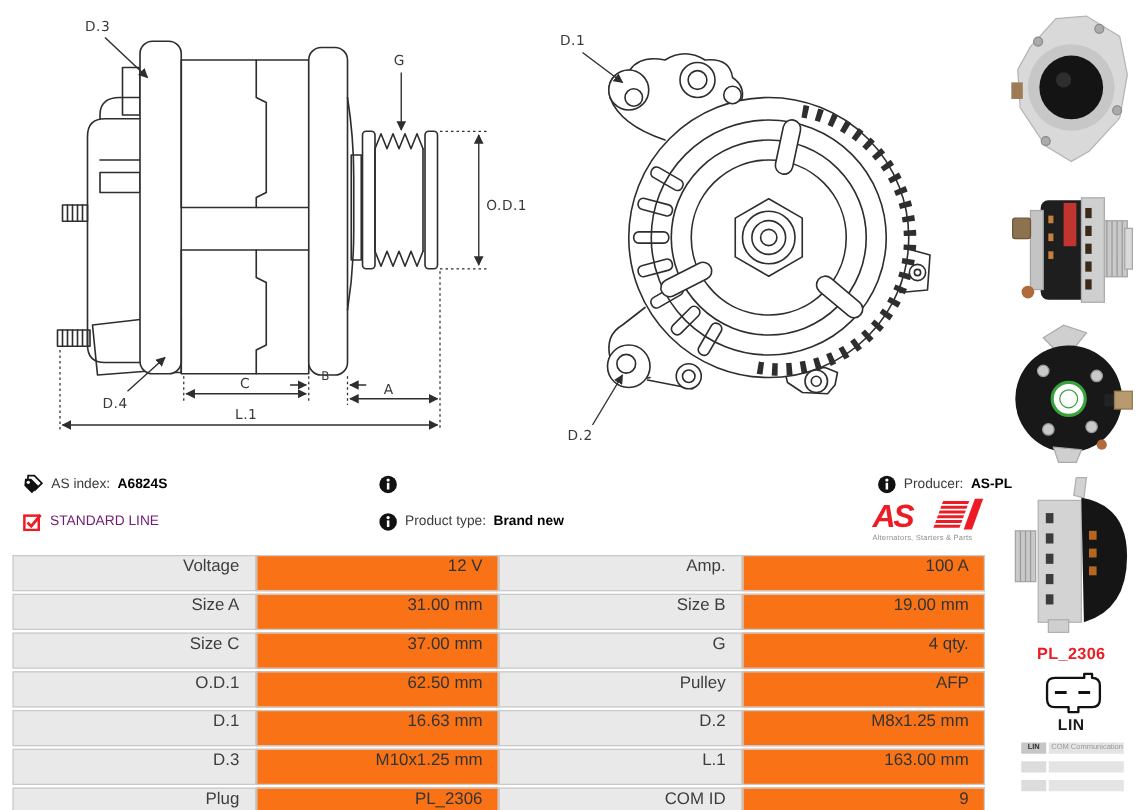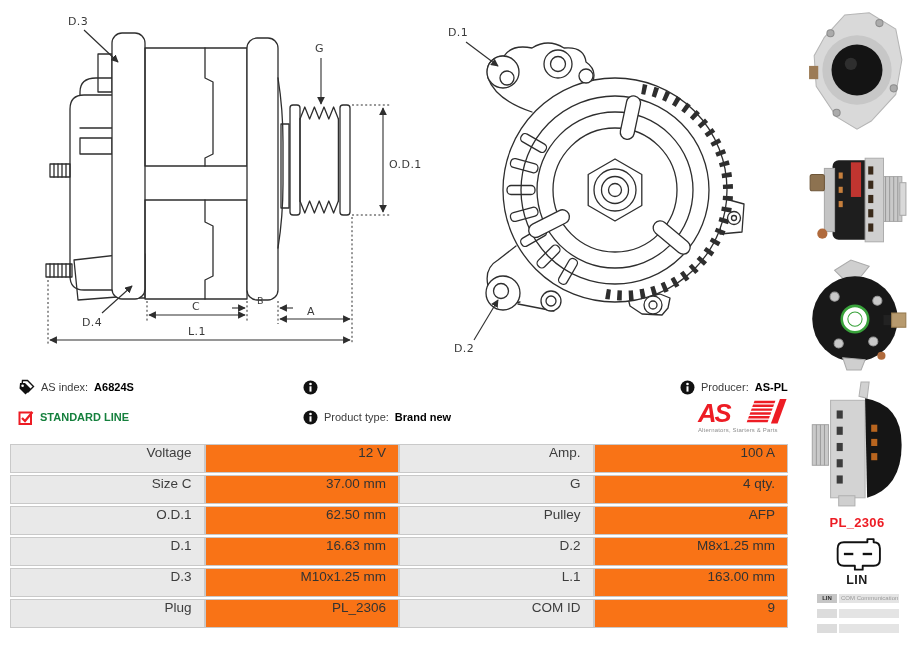--- a/index.html
+++ b/index.html
@@ -10,21 +10,21 @@
   
   .ln{stroke:#2e2e2e;stroke-width:1.3;fill:none;stroke-linejoin:round;stroke-linecap:round}
   .lnw{stroke:#2e2e2e;stroke-width:1.3;fill:#fff;stroke-linejoin:round}
   .dim{stroke:#2e2e2e;stroke-width:1.1;fill:none}
   .ext{stroke:#2e2e2e;stroke-width:1;stroke-dasharray:2 2.4;fill:none}
   .drawing text{font-family:"DejaVu Sans",sans-serif;font-size:11px;fill:#3a3a3a;letter-spacing:.4px}
   .drawing text.small{font-size:9.5px}
   
   .info-item{position:absolute;display:flex;align-items:center;gap:6px;font-size:11px;height:20px;white-space:nowrap}
   .info-item b{color:#000}
-  .red-text{color:#15803d;font-weight:bold}
+  .red-text{color:#701a75;font-weight:normal}
   .icon{flex:0 0 auto}
   
   .spec-table{position:absolute;left:10px;top:442px;width:778px;border-collapse:separate;border-spacing:0 2px;font-size:13.5px;table-layout:fixed}
   .spec-table td{border:1px solid #c9c9c9;height:26px;padding:0 12px 12px 6px;text-align:right;white-space:nowrap;overflow:hidden}
   .spec-table td.lbl{background:#e9e9e9;color:#3d3d3d}
   .spec-table td.val{background:#f97316;color:#333}
   
   .photo{position:absolute;left:806px;width:102px}
   .connector-code{position:absolute;left:806px;top:515px;width:102px;text-align:center;
                   font-size:13px;font-weight:bold;color:#ed1c24;letter-spacing:.3px}
@@ -273,21 +273,21 @@
 </div>
 
 <div class="info-item" style="left:303px;top:377px">
   <svg class="icon" width="15" height="15" viewBox="0 0 15 15">
     <circle cx="7.5" cy="7.5" r="7" fill="#111"></circle>
     <circle cx="7.5" cy="4" r="1.3" fill="#fff"></circle>
     <rect x="6.5" y="6.3" width="2" height="5.3" fill="#fff"></rect>
   </svg>
 </div>
 
-<div class="info-item" style="left:680px;top:377px">
+<div class="info-item" style="left:702px;top:377px">
   <svg class="icon" width="15" height="15" viewBox="0 0 15 15">
     <circle cx="7.5" cy="7.5" r="7" fill="#111"></circle>
     <circle cx="7.5" cy="4" r="1.3" fill="#fff"></circle>
     <rect x="6.5" y="6.3" width="2" height="5.3" fill="#fff"></rect>
   </svg>
   <span>Producer:</span>
   <b>AS-PL</b>
 </div>
 
 <div class="info-item" style="left:18px;top:407px">
@@ -324,20 +324,26 @@
 
 <table class="spec-table">
   <tbody>
     <tr>
       <td class="lbl">Voltage</td>
       <td class="val">12 V</td>
       <td class="lbl">Amp.</td>
       <td class="val">100 A</td>
     </tr>
     <tr>
+      <td class="lbl">Size A</td>
+      <td class="val">31.00 mm</td>
+      <td class="lbl">Size B</td>
+      <td class="val">19.00 mm</td>
+    </tr>
+    <tr>
       <td class="lbl">Size C</td>
       <td class="val">37.00 mm</td>
       <td class="lbl">G</td>
       <td class="val">4 qty.</td>
     </tr>
     <tr>
       <td class="lbl">O.D.1</td>
       <td class="val">62.50 mm</td>
       <td class="lbl">Pulley</td>
       <td class="val">AFP</td>

